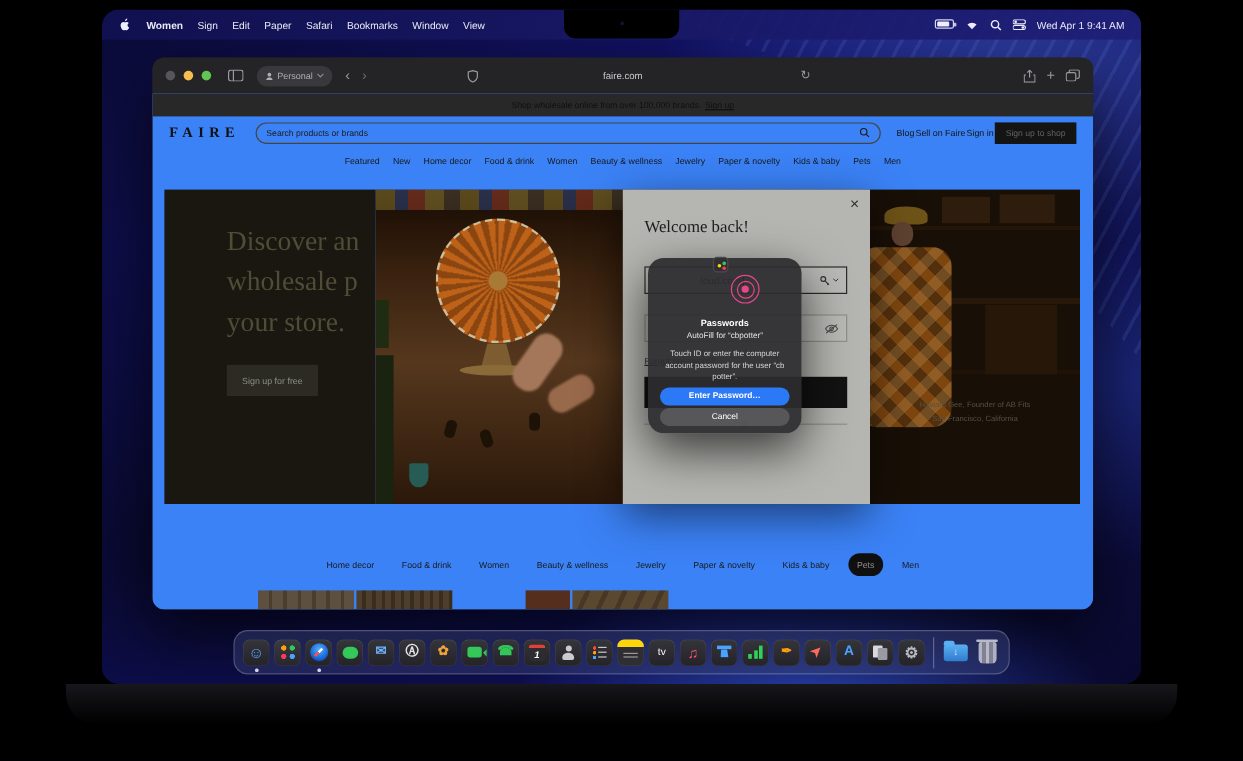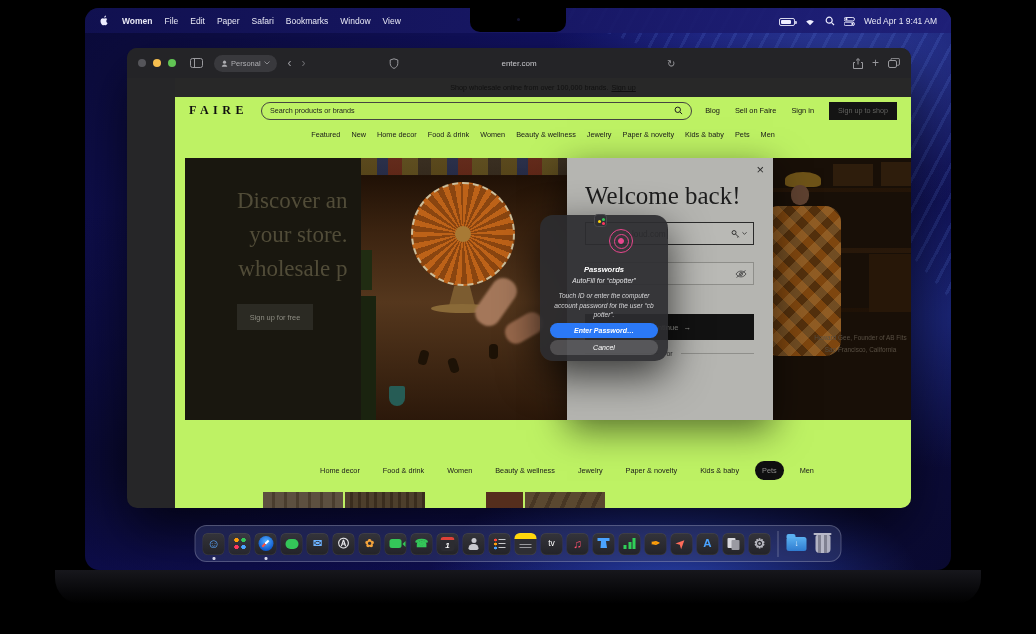--- a/index.html
+++ b/index.html
@@ -27,21 +27,21 @@
   .notch i { position:absolute; left:50%; top:10px; width:3px; height:3px; margin-left:-1px; border-radius:50%; background:#141430; }
 
   
   .menubar { position:absolute; left:0; top:0; width:100%; height:25px; display:flex; align-items:center;
       padding:0 14px; background:linear-gradient(90deg, rgba(17,17,82,.92), rgba(30,30,118,.92));
       color:#e9e9f6; font-size:8.5px; z-index:30; }
   .menubar .apple { width:11px; height:13px; margin-right:12px; display:flex; align-items:center; }
   .menubar .m-item { margin-right:12px; white-space:nowrap; }
   .menubar .m-item.app { font-weight:bold; }
   .menubar .spacer { flex:1; }
-  .status { display:flex; align-items:flex-end; gap:9px; }
+  .status { display:flex; align-items:flex-start; gap:9px; }
   .status svg { display:block; }
   .batt { width:16px; height:8px; border:1px solid rgba(235,235,250,.9); border-radius:2px; position:relative; }
   .batt::before { content:""; position:absolute; left:1px; top:1px; bottom:1px; width:10px; background:#eef; border-radius:1px; }
   .batt::after { content:""; position:absolute; right:-3px; top:2px; width:2px; height:3px; background:rgba(235,235,250,.8); border-radius:0 1px 1px 0; }
   .clock { white-space:nowrap; }
 
   
   .window { position:absolute; left:42px; top:40px; width:784px; height:460px; border-radius:10px; overflow:hidden;
       background:#262628; box-shadow:0 22px 55px rgba(0,0,0,.65); z-index:10; }
   .toolbar { position:relative; height:30px; display:flex; align-items:center; padding:0 11px; background:#242427; color:#9a9a9e; }
@@ -52,36 +52,36 @@
   .profile-pill { display:flex; align-items:center; gap:3px; height:17px; padding:0 7px; margin:0 6px; background:#39393d; border-radius:9px; color:#aeaeb2; font-size:7.5px; }
   .navbtn { font-size:12px; color:#9a9a9e; margin:0 5px; line-height:1; }
   .navbtn.fwd { color:#6a6a6e; }
   .shield { margin-left:78px; }
   .urlbox { position:absolute; left:50%; top:50%; transform:translate(-50%,-50%); color:#c9c9cd; font-size:8px; }
   .reload { position:absolute; left:540px; top:50%; transform:translateY(-50%); font-size:10px; color:#9a9a9e; }
   .tb-right { position:absolute; right:11px; top:0; height:30px; display:flex; align-items:center; gap:9px; }
   .plus { font-size:12px; color:#9a9a9e; line-height:1; }
 
   
-  .content { position:relative; height:430px; background:#bef264; color:#161616; overflow:hidden;margin-left:48px; }
+  .content { position:relative; height:430px; background:#3b82f6; color:#161616; overflow:hidden; }
   .promo { height:19px; display:flex; align-items:center; justify-content:center; background:#282828; color:#101010; font-size:7.2px; }
   .promo a { text-decoration:underline; margin-left:3px; color:#101010; }
 
   .site-head { height:27px; display:flex; align-items:center; padding:0 14px; }
   .logo { font-family:"Liberation Serif", serif; font-size:12px; letter-spacing:4.5px; color:#0f0f0f; font-weight:bold; }
   .searchbar { flex:1; height:18px; margin:0 13px; border:1px solid #454540; border-radius:9px; display:flex; align-items:center; padding:0 8px; color:#1d1d1d; font-size:7.2px; }
   .searchbar .ph { flex:1; }
-  .head-links { display:flex; align-items:center; gap:15px; font-size:7.4px; color:#141414; }
+  .head-links { display:flex; align-items:center; gap:1px; font-size:7.4px; color:#141414; }
   .cta-dark { height:18px; padding:0 9px; display:flex; align-items:center; background:#141414; color:#62625f; font-size:7.2px; }
 
   .site-nav { height:21px; display:flex; align-items:center; justify-content:center; gap:11px; font-size:7.3px; color:#191919; }
 
   
   .hero { position:absolute; left:10px; top:80px; width:764px; height:262px; }
-  .hero-left { position:absolute; left:0; top:0; width:176px; height:262px; background:#19170f; overflow:hidden;text-align:right; }
+  .hero-left { position:absolute; left:0; top:0; width:176px; height:262px; background:#19170f; overflow:hidden; }
   .hero-headline { position:absolute; left:52px; top:26px; font-family:"Liberation Serif", serif; font-size:23px; line-height:34px; color:#514c38; white-space:nowrap; }
   .hero-btn { position:absolute; left:52px; top:146px; width:76px; height:26px; background:#2b2a23; color:#8e8d83; font-size:7.4px; display:flex; align-items:center; justify-content:center; }
 
   .hero-photo { position:absolute; left:176px; top:0; width:412px; height:262px; overflow:hidden;
       background:linear-gradient(180deg,#38291a 0%,#201106 7%,#3b2310 28%,#55371d 55%,#2b180a 100%); }
   .hero-photo .shelf { position:absolute; left:0; top:0; width:100%; height:17px;
       background:repeating-linear-gradient(90deg,#63511e 0 16px,#283256 16px 27px,#6e2c1c 27px 41px,#685722 41px 57px,#3a3023 57px 70px); opacity:.8; }
   .fan { position:absolute; left:50px; top:24px; width:104px; height:104px; border-radius:50%;
       background:repeating-conic-gradient(#bd6218 0 7deg, #8a4510 7deg 14deg); border:2px dashed #cdbf9c; }
   .fan::after { content:""; position:absolute; left:42px; top:42px; width:16px; height:16px; border-radius:50%; background:#a87a35; }
@@ -118,37 +118,37 @@
   .card { position:absolute; top:0; height:16px; }
   .card.c1 { left:88px; width:80px; background:repeating-linear-gradient(90deg,#5d5040 0 9px,#4a3d2e 9px 12px); }
   .card.c2 { left:170px; width:80px; background:repeating-linear-gradient(90deg,#4d3f2c 0 5px,#3a2d1e 5px 8px); }
   .card.c3 { left:311px; width:37px; background:#552e1d; }
   .card.c4 { left:350px; width:80px; background:repeating-linear-gradient(115deg,#5a4830 0 10px,#483724 10px 14px); }
 
   
   .modal { position:absolute; left:392px; top:80px; width:206px; height:262px; background:#b5b5b1;
       box-shadow:0 10px 34px rgba(0,0,0,.55); z-index:10; }
   .modal .close { position:absolute; right:9px; top:5px; font-size:13px; color:#2c2c2c; line-height:1; }
-  .m-title { position:absolute; left:18px; top:24px; font-family:"Liberation Serif", serif; font-size:25px; color:#1d1d1d; }
+  .m-title { position:absolute; left:18px; top:24px; font-family:"Liberation Serif", serif; font-size:14px; color:#1d1d1d; }
   .field { position:absolute; left:18px; width:169px; background:#b9b9b5; display:flex; align-items:center; }
   .f-email { top:64px; height:23px; border:1.6px solid #2a2a2a; }
   .f-pass  { top:104px; height:23px; border:1px solid #8e8e8a; }
   .f-email .val { margin-left:46px; font-size:8.3px; color:#171717; border-right:1px solid #222; padding-right:1px; }
   .f-ic { position:absolute; right:6px; top:50%; transform:translateY(-50%); display:flex; align-items:center; gap:2px; }
   .forgot { position:absolute; left:18px; top:138px; font-size:7.4px; color:#2e2e2e; text-decoration:underline; }
   .btn-continue { position:absolute; left:18px; top:156px; width:169px; height:26px; background:#121212; color:#989894;
       font-size:7.6px; display:flex; align-items:center; justify-content:center; gap:5px; }
   .or-row { position:absolute; left:18px; top:192px; width:169px; display:flex; align-items:center; gap:8px; font-size:7px; color:#2e2e2e; }
   .or-row::before, .or-row::after { content:""; flex:1; height:1px; background:#8f8f8b; }
   .btn-outline { position:absolute; left:18px; top:212px; width:169px; height:26px; border:1px solid #555552; color:#262626;
       font-size:7.6px; display:flex; align-items:center; justify-content:center; }
 
   
   .dialog { position:absolute; left:455px; top:207px; width:128px; height:146px; border-radius:13px;
-      background:rgba(44,44,47,.93); box-shadow:0 14px 40px rgba(0,0,0,.7); z-index:60; color:#e8e8ea; text-align:center;font-style:italic; }
+      background:rgba(44,44,47,.93); box-shadow:0 14px 40px rgba(0,0,0,.7); z-index:60; color:#e8e8ea; text-align:center; }
   .fp-wrap { position:absolute; left:50%; top:9px; transform:translateX(-50%); width:36px; height:36px; }
   .fp { width:34px; height:34px; margin:0 auto; background:#fff; border-radius:9px; position:relative; }
   .fp i { position:absolute; border:1.6px solid #e8468c; border-radius:50%; }
   .fp .r1 { left:5px; top:5px; width:24px; height:24px; }
   .fp .r2 { left:9.5px; top:9.5px; width:15px; height:15px; }
   .fp .r3 { left:14px; top:14px; width:6px; height:6px; background:#e8468c; }
   .fp-badge { position:absolute; right:-3px; bottom:-3px; width:13px; height:13px; border-radius:3.5px; background:#303034; border:1px solid #4a4a4e; }
   .fp-badge::before { content:""; position:absolute; left:3px; top:5px; width:3px; height:3px; border-radius:50%; background:#ffd60a;
       box-shadow:4px -2px 0 #34c759, 4px 2px 0 #ff375f; }
   .d-app { position:absolute; left:0; top:50px; width:100%; font-size:7.6px; font-weight:bold; color:#fff; }
@@ -228,21 +228,21 @@
 
   <div class="screen">
 
     <div class="menubar">
       <span class="apple">
         <svg width="10" height="12" viewBox="0 0 10 12">
             <path fill="#eef" d="M8.3 4.1c-.6.4-1 1-1 1.8 0 .9.5 1.6 1.3 2-.3 1-1.2 2.3-2 2.3-.5 0-.8-.3-1.4-.3s-.9.3-1.4.3C2.8 10.2 1.5 8 1.5 6.1c0-1.7 1.1-2.8 2.3-2.8.5 0 1 .3 1.3.3.3 0 .8-.3 1.4-.3.6 0 1.4.3 1.8.8zM6.6 1.9c.3-.4.5-.9.5-1.4-.5 0-1.1.3-1.4.8-.3.3-.6.9-.5 1.3.6.1 1.1-.3 1.4-.7z"></path>
           </svg>
       </span>
       <span class="m-item app">Women</span>
-      <span class="m-item">File</span>
+      <span class="m-item">Sign</span>
       <span class="m-item">Edit</span>
       <span class="m-item">Paper</span>
       <span class="m-item">Safari</span>
       <span class="m-item">Bookmarks</span>
       <span class="m-item">Window</span>
       <span class="m-item">View</span>
       <span class="spacer"></span>
       <span class="status">
         <span class="batt"></span>
         <svg width="12" height="9" viewBox="0 0 12 9">
@@ -289,21 +289,21 @@
               <polyline points="0.5,0.5 3,3 5.5,0.5" fill="none" stroke="#8a8a8e"></polyline>
             </svg>
         </span>
         <span class="navbtn">‹</span>
         <span class="navbtn fwd">›</span>
         <span class="tb-ic shield">
           <svg width="10" height="11" viewBox="0 0 10 11">
               <path d="M5 .8 8.8 2v3.4c0 2.6-1.8 4.3-3.8 5-2-.7-3.8-2.4-3.8-5V2Z" fill="none" stroke="#9a9a9e"></path>
             </svg>
         </span>
-        <span class="urlbox">enter.com</span>
+        <span class="urlbox">faire.com</span>
         <span class="reload">↻</span>
         <span class="tb-right">
           <svg width="10" height="11" viewBox="0 0 10 11">
               <path d="M2 4.5h-1.5v6h9v-6H8" fill="none" stroke="#9a9a9e"></path>
               <line x1="5" y1="0.8" x2="5" y2="6.5" stroke="#9a9a9e"></line>
               <polyline points="3,2.5 5,0.6 7,2.5" fill="none" stroke="#9a9a9e"></polyline>
             </svg>
           <span class="plus">+</span>
           <svg width="12" height="10" viewBox="0 0 12 10">
               <rect x="0.5" y="2.5" width="8" height="7" rx="1.5" fill="none" stroke="#9a9a9e"></rect>
@@ -347,22 +347,22 @@
           <span>Paper &amp; novelty</span>
           <span>Kids &amp; baby</span>
           <span>Pets</span>
           <span>Men</span>
         </div>
 
         <div class="hero">
           <div class="hero-left">
             <div class="hero-headline seriftxt">
               <div>Discover an</div>
+              <div>wholesale p</div>
               <div>your store.</div>
-              <div>wholesale p</div>
             </div>
             <div class="hero-btn">Sign up for free</div>
           </div>
 
           <div class="hero-photo">
             <div class="shelf"></div>
             <div class="fan"></div>
             <div class="fan-stand"></div>
             <div class="fan-base"></div>
             <div class="hand1"></div>

